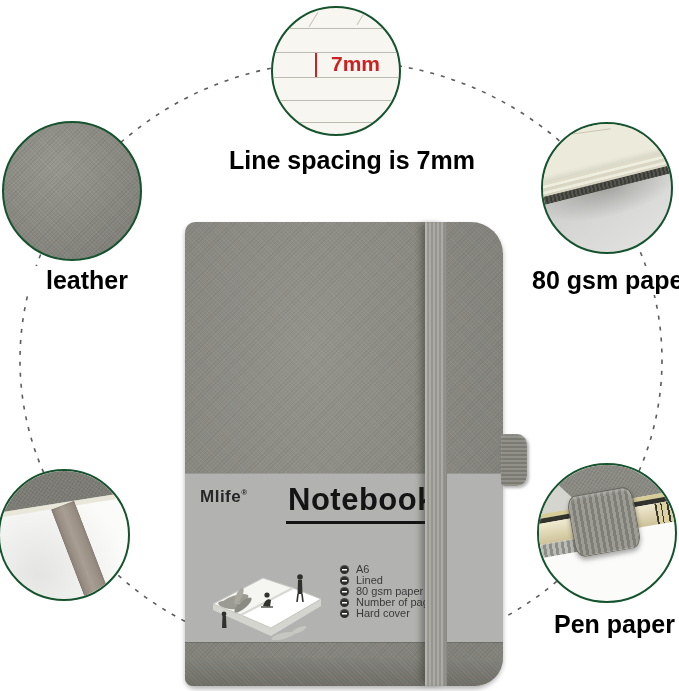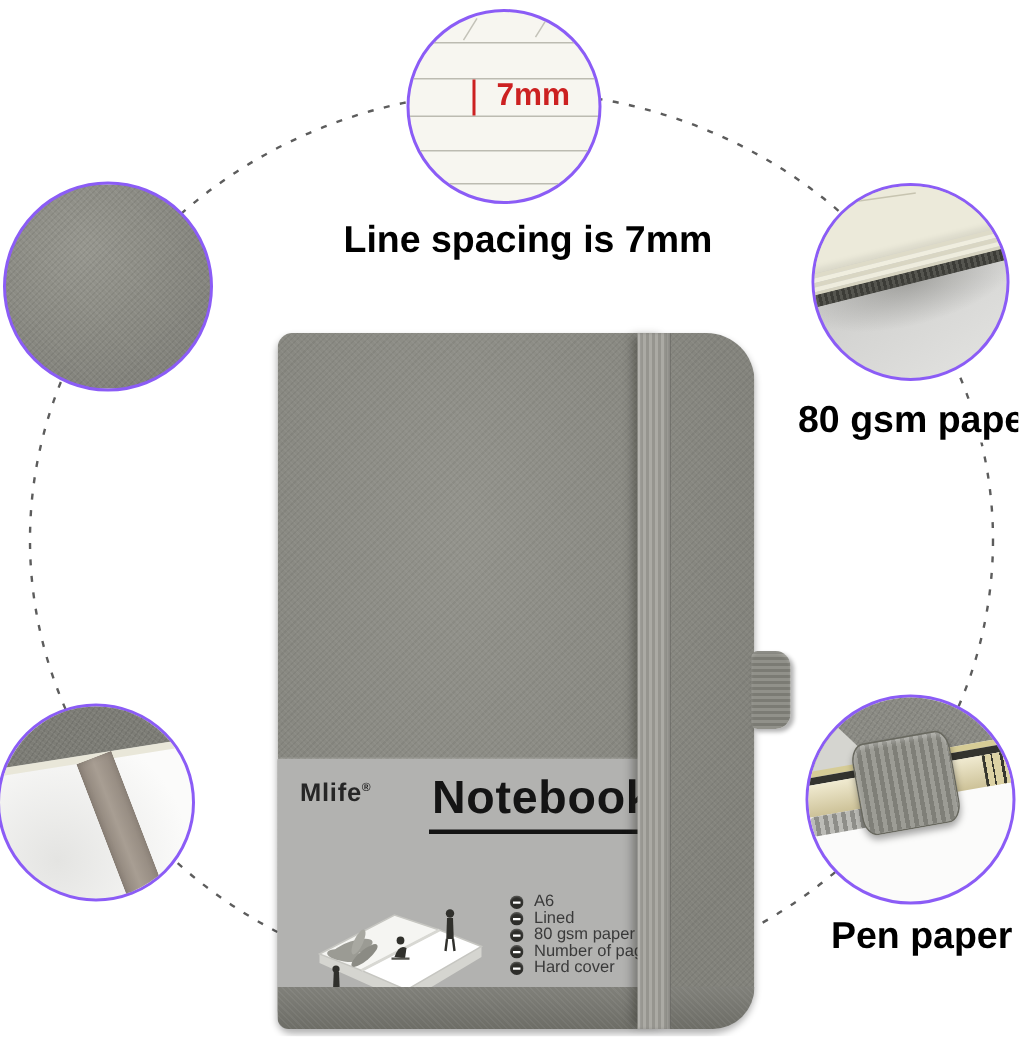--- a/index.html
+++ b/index.html
@@ -5,21 +5,21 @@
   html,body{margin:0;padding:0;background:#fff;}
   #canvas{position:relative;width:679px;height:691px;background:#ffffff;overflow:hidden;
           font-family:"Liberation Sans", sans-serif;}
   
   #connector-svg{position:absolute;left:0;top:0;z-index:1;}
   
   .callout-label{position:absolute;z-index:6;font-weight:bold;color:#000000;
                  font-size:25px;letter-spacing:0px;background:#fff;line-height:1.15;
                  white-space:nowrap;padding:0 3px;}
   
-  .callout-circle{position:absolute;z-index:5;border:2px solid #8b5cf6;border-radius:50%;
+  .callout-circle{position:absolute;z-index:5;border:2px solid #14532d;border-radius:50%;
                   overflow:hidden;background:#fcfcfb;box-sizing:border-box;}
   
   #circle-linespacing{left:271px;top:6px;width:130px;height:130px;background:#f7f6f0;}
   .rule-line{position:absolute;left:0;width:126px;height:1px;background:#bcbbb1;}
   .corner-slash{position:absolute;width:1px;height:17px;background:#c3c2b8;transform:rotate(32deg);}
   #red-measure{position:absolute;left:42px;top:45px;width:2px;height:24px;background:#cc2121;}
   #seven-mm{position:absolute;left:58px;top:44px;color:#cc2121;font-weight:bold;font-size:21px;}
   
   #circle-leather{left:2px;top:121px;width:140px;height:140px;
     background:
@@ -78,21 +78,21 @@
     background:repeating-linear-gradient(90deg,#9c9c95 0 3px,#7f7f78 3px 6px);
     box-shadow:0 3px 5px rgba(0,0,0,0.35), inset 0 2px 3px rgba(255,255,255,0.25);}
   
   #notebook{position:absolute;left:185px;top:222px;width:318px;height:464px;z-index:3;
     border-radius:10px 32px 30px 10px;
     background:
       repeating-linear-gradient(45deg, rgba(255,255,255,0.04) 0 1px, rgba(0,0,0,0) 1px 3px),
       repeating-linear-gradient(-45deg, rgba(0,0,0,0.05) 0 1px, rgba(0,0,0,0) 1px 3px),
       radial-gradient(ellipse at 40% 28%, #94948d, #82827b 80%);
     box-shadow:0 3px 5px rgba(0,0,0,0.3);}
-  #belly-band{position:absolute;left:0;top:284px;width:257px;height:168px;background:#b2b2b0;
+  #belly-band{position:absolute;left:0;top:252px;width:318px;height:168px;background:#b2b2b0;
     box-shadow:0 1px 0 rgba(0,0,0,0.15), 0 -1px 0 rgba(255,255,255,0.15);text-align:center;}
   #bottom-strip{position:absolute;left:0;top:436px;width:318px;height:28px;
     border-radius:0 0 30px 8px;
     background:
       repeating-linear-gradient(45deg, rgba(255,255,255,0.05) 0 1px, rgba(0,0,0,0) 1px 3px),
       linear-gradient(#80807a,#6d6d66);}
   #brand{position:absolute;left:15px;top:13px;font-weight:bold;font-size:17px;color:#262626;
     letter-spacing:0.5px;}
   #brand sup{font-size:8px;}
   #title-wrap{position:absolute;left:101px;top:8px;}
@@ -244,17 +244,18 @@
       <div class="pl-gap"></div>
       <div class="pl-pen"></div>
       <div class="pl-barcode"></div>
       <div class="pl-spring"></div>
     </div>
     <div class="pl-loop"></div>
   </div>
 
   <div id="label-linespacing" class="callout-label">Line spacing is 7mm</div>
   <div id="label-leather" class="callout-label">
+    <div>leather</div>
   </div>
   <div id="label-paper" class="callout-label">80 gsm paper</div>
   <div id="label-penloop" class="callout-label">Pen paper</div>
 
 </div>
 
 </body></html>

